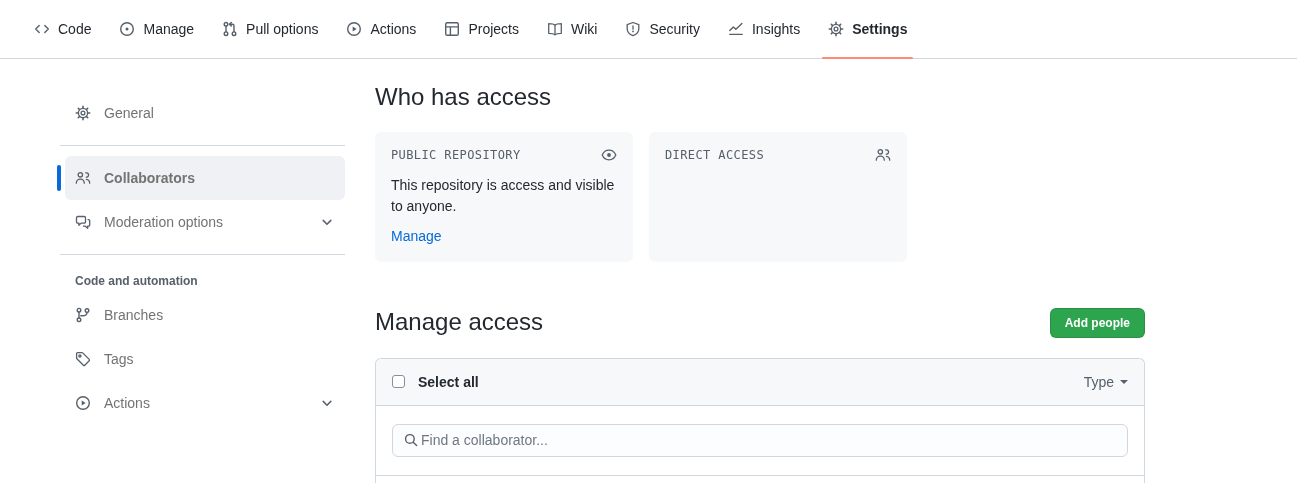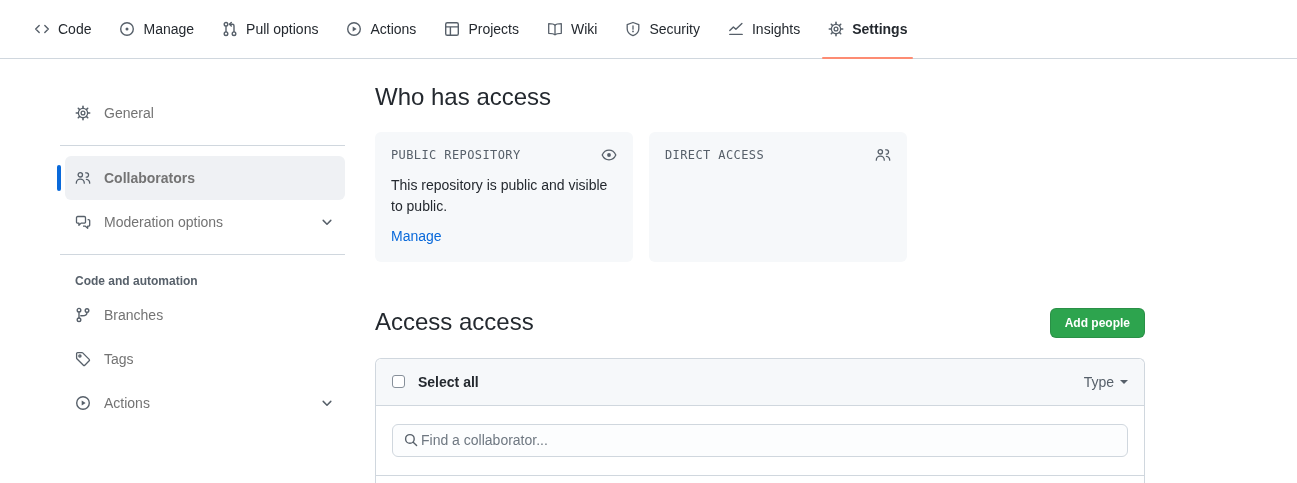--- a/index.html
+++ b/index.html
@@ -306,41 +306,41 @@
       <div class="card">
         <div class="card-head">
           <span class="card-label">PUBLIC REPOSITORY</span>
           <span class="icon">
               <svg width="16" height="16" viewBox="0 0 16 16" fill="none" stroke="currentColor" stroke-width="1.3">
                 <path d="M1.2 8C2.5 5.1 5.1 3.2 8 3.2s5.5 1.9 6.8 4.8C13.5 10.9 10.9 12.8 8 12.8S2.5 10.9 1.2 8Z"></path>
                 <circle cx="8" cy="8" r="1.9" fill="currentColor" stroke="none"></circle>
               </svg>
             </span>
         </div>
-        <p class="card-body">This repository is public and visible to public.</p>
+        <p class="card-body">This repository is access and visible to anyone.</p>
         <a class="link manage-link">Manage</a>
       </div>
 
       <div class="card">
         <div class="card-head">
           <span class="card-label">DIRECT ACCESS</span>
           <span class="icon">
               <svg width="16" height="16" viewBox="0 0 16 16" fill="none" stroke="currentColor" stroke-width="1.3" stroke-linecap="round">
                 <circle cx="5.3" cy="4.8" r="2.2"></circle>
                 <path d="M1.3 13.2c0-2.3 1.8-4.1 4-4.1s4 1.8 4 4.1"></path>
                 <path d="M10.7 2.9a2.2 2.2 0 1 1 .6 4.3"></path>
                 <path d="M11.4 9.3c1.9.3 3.3 2 3.3 3.9"></path>
               </svg>
             </span>
         </div>
       </div>
     </div>
 
     <div class="manage-row">
-      <h2 class="h-big">Access access</h2>
+      <h2 class="h-big">Manage access</h2>
       <button class="btn-green">Add people</button>
     </div>
 
     <section class="collab-table">
       <div class="table-head">
         <span class="checkbox"></span>
         <span class="select-all">Select all</span>
         <span class="type-btn">
           <span>Type</span>
           <span class="caret"></span>

